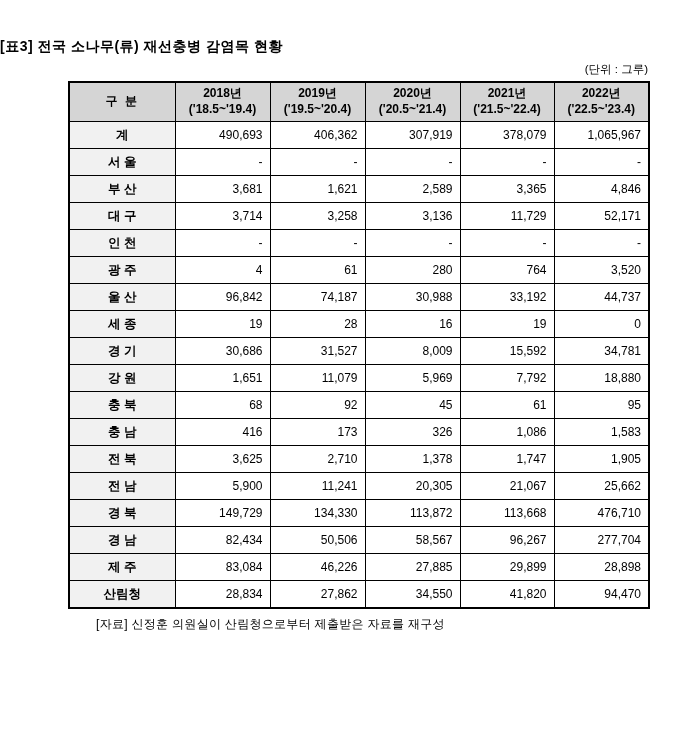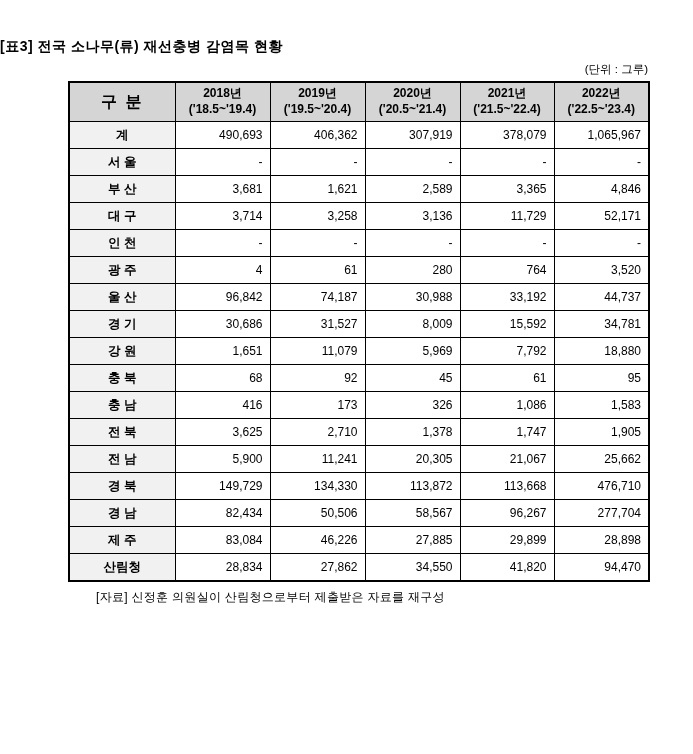--- a/index.html
+++ b/index.html
@@ -53,21 +53,21 @@
     background: #d5d5d5;
     height: 38px;
     font-size: 12px;
     font-weight: bold;
     text-align: center;
     vertical-align: middle;
     line-height: 1.3;
     border-bottom: 5px double #000;
   }
   thead th.corner {
-    font-size: 16px;
+    font-size: 12px;
     letter-spacing: 2px;
   }
   tbody td {
     height: 26px;
     vertical-align: middle;
     font-size: 12px;
   }
   tbody td.region {
     background: #f1f1f1;
     text-align: center;
@@ -183,20 +183,28 @@
         </tr>
         <tr>
           <td class="region">울 산</td>
           <td class="value">96,842</td>
           <td class="value">74,187</td>
           <td class="value">30,988</td>
           <td class="value">33,192</td>
           <td class="value">44,737</td>
         </tr>
         <tr>
+          <td class="region">세 종</td>
+          <td class="value">19</td>
+          <td class="value">28</td>
+          <td class="value">16</td>
+          <td class="value">19</td>
+          <td class="value">0</td>
+        </tr>
+        <tr>
           <td class="region">경 기</td>
           <td class="value">30,686</td>
           <td class="value">31,527</td>
           <td class="value">8,009</td>
           <td class="value">15,592</td>
           <td class="value">34,781</td>
         </tr>
         <tr>
           <td class="region">강 원</td>
           <td class="value">1,651</td>

